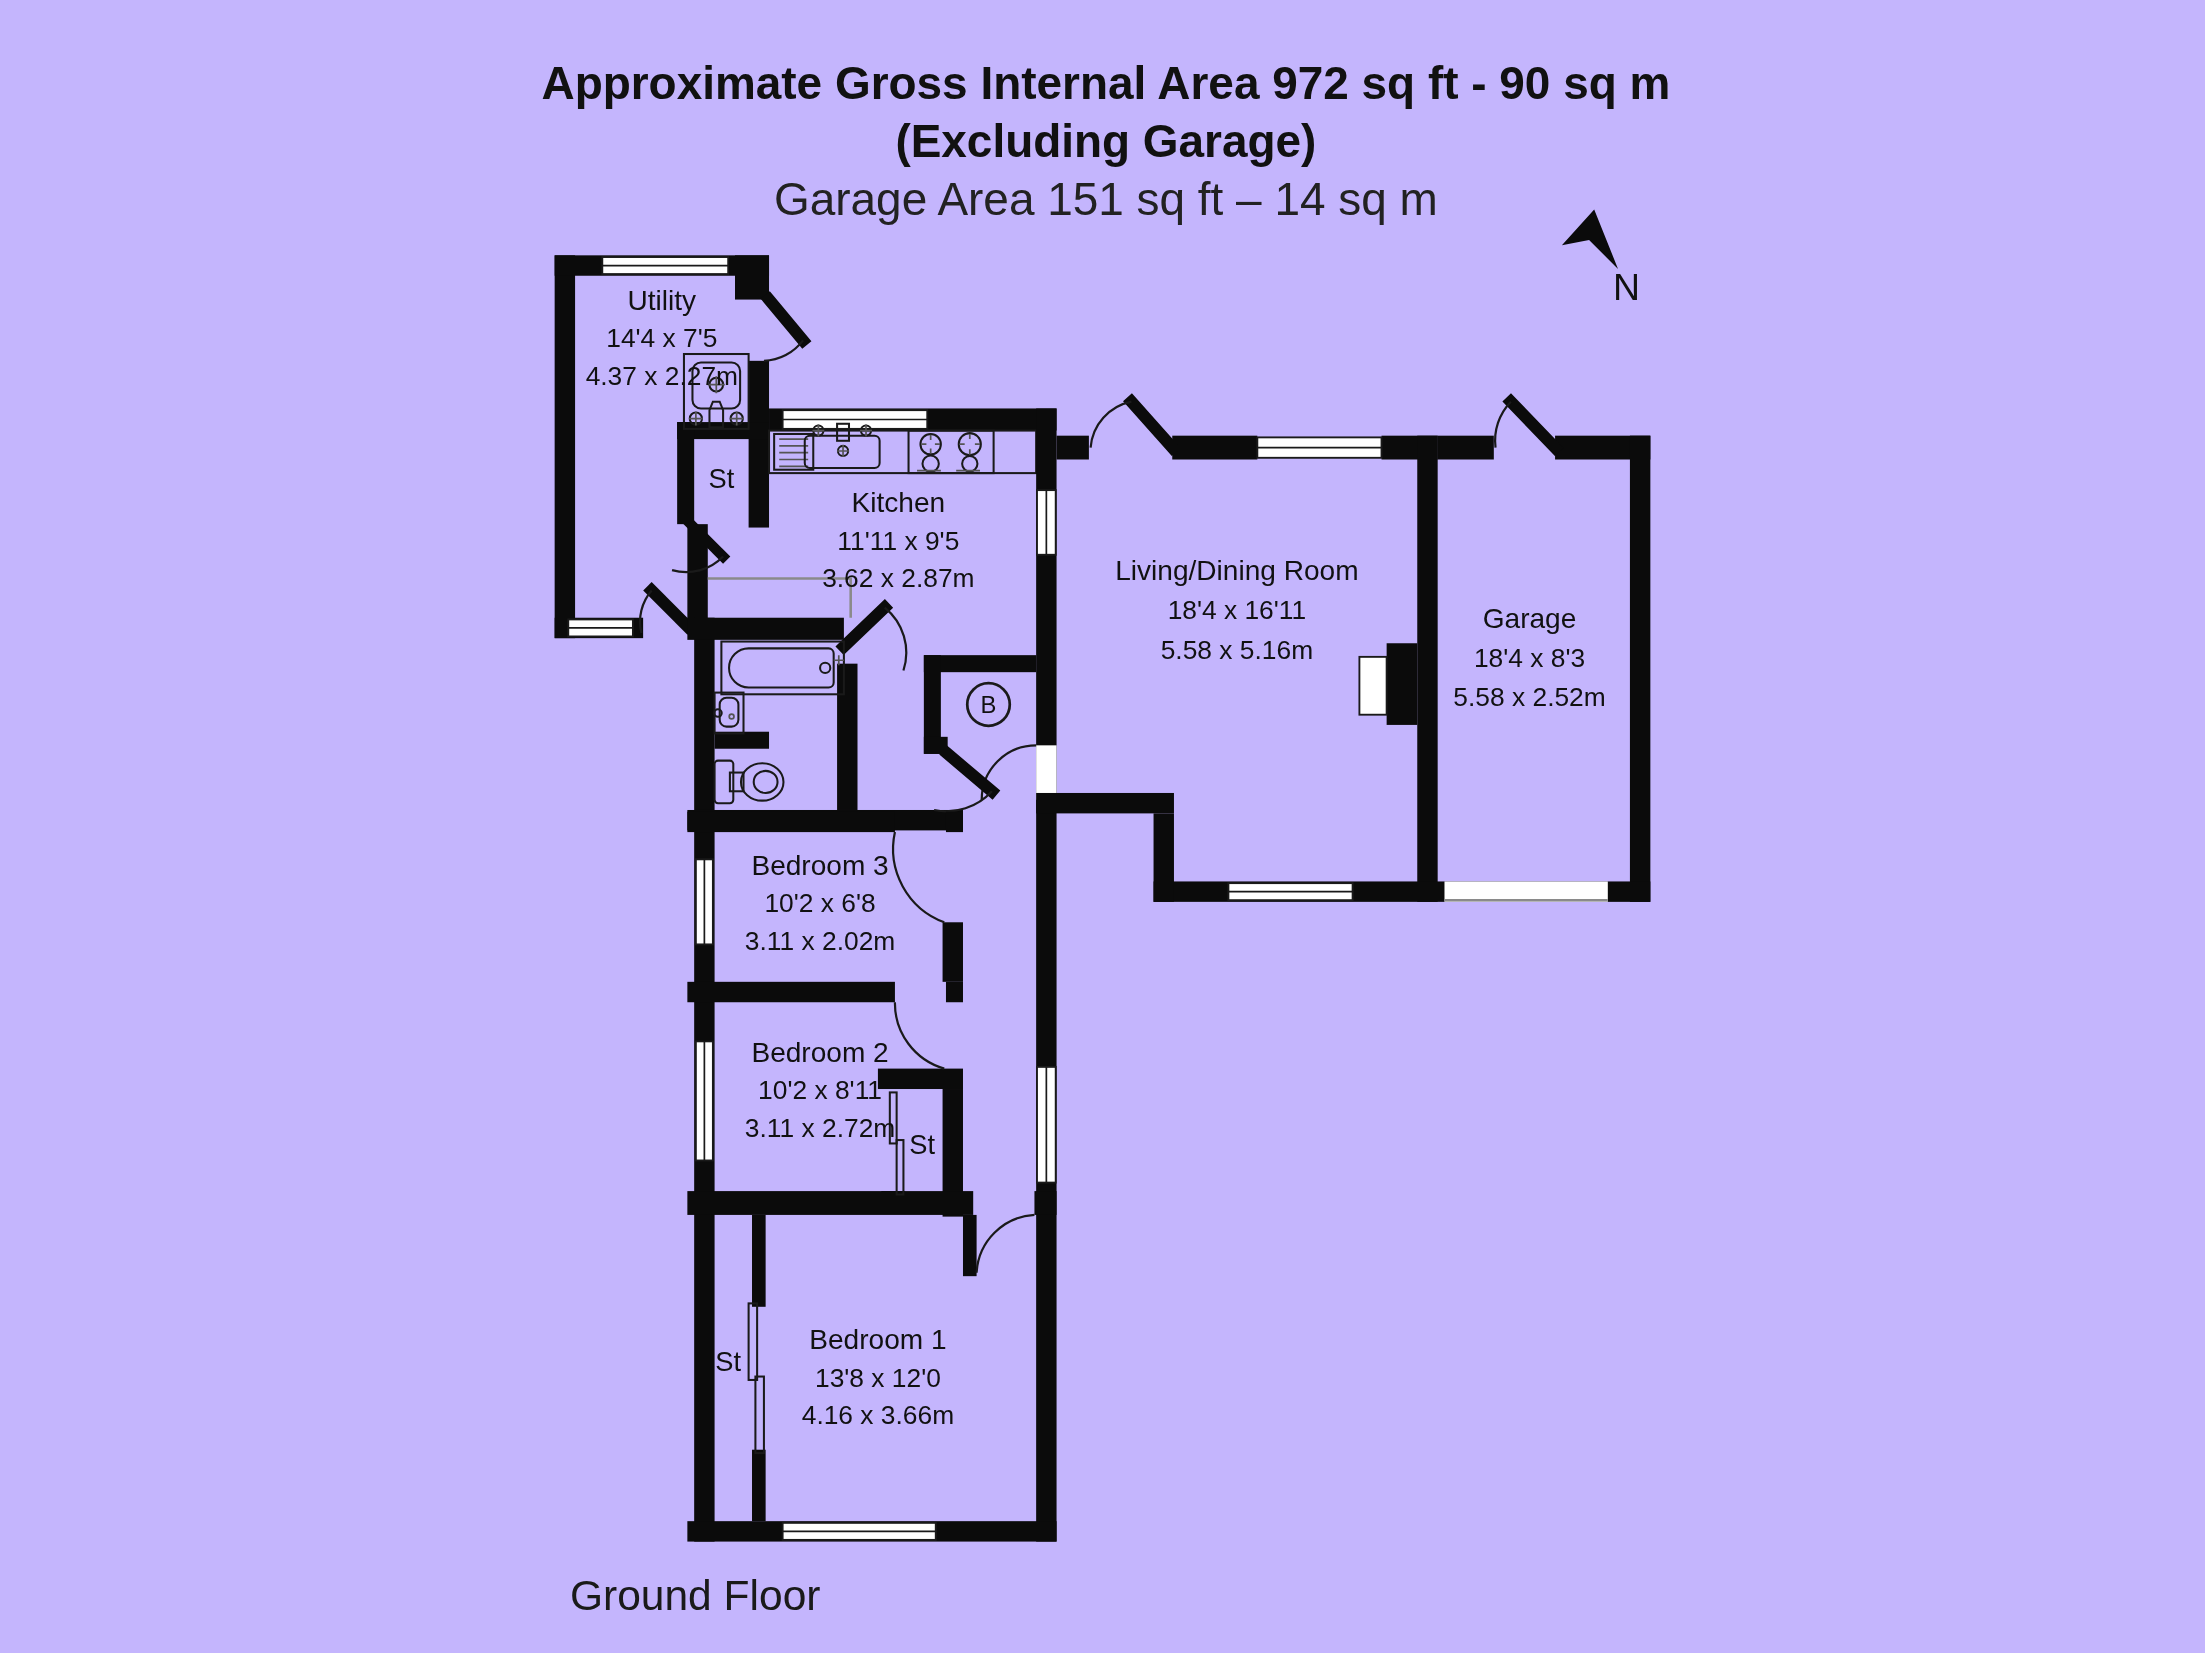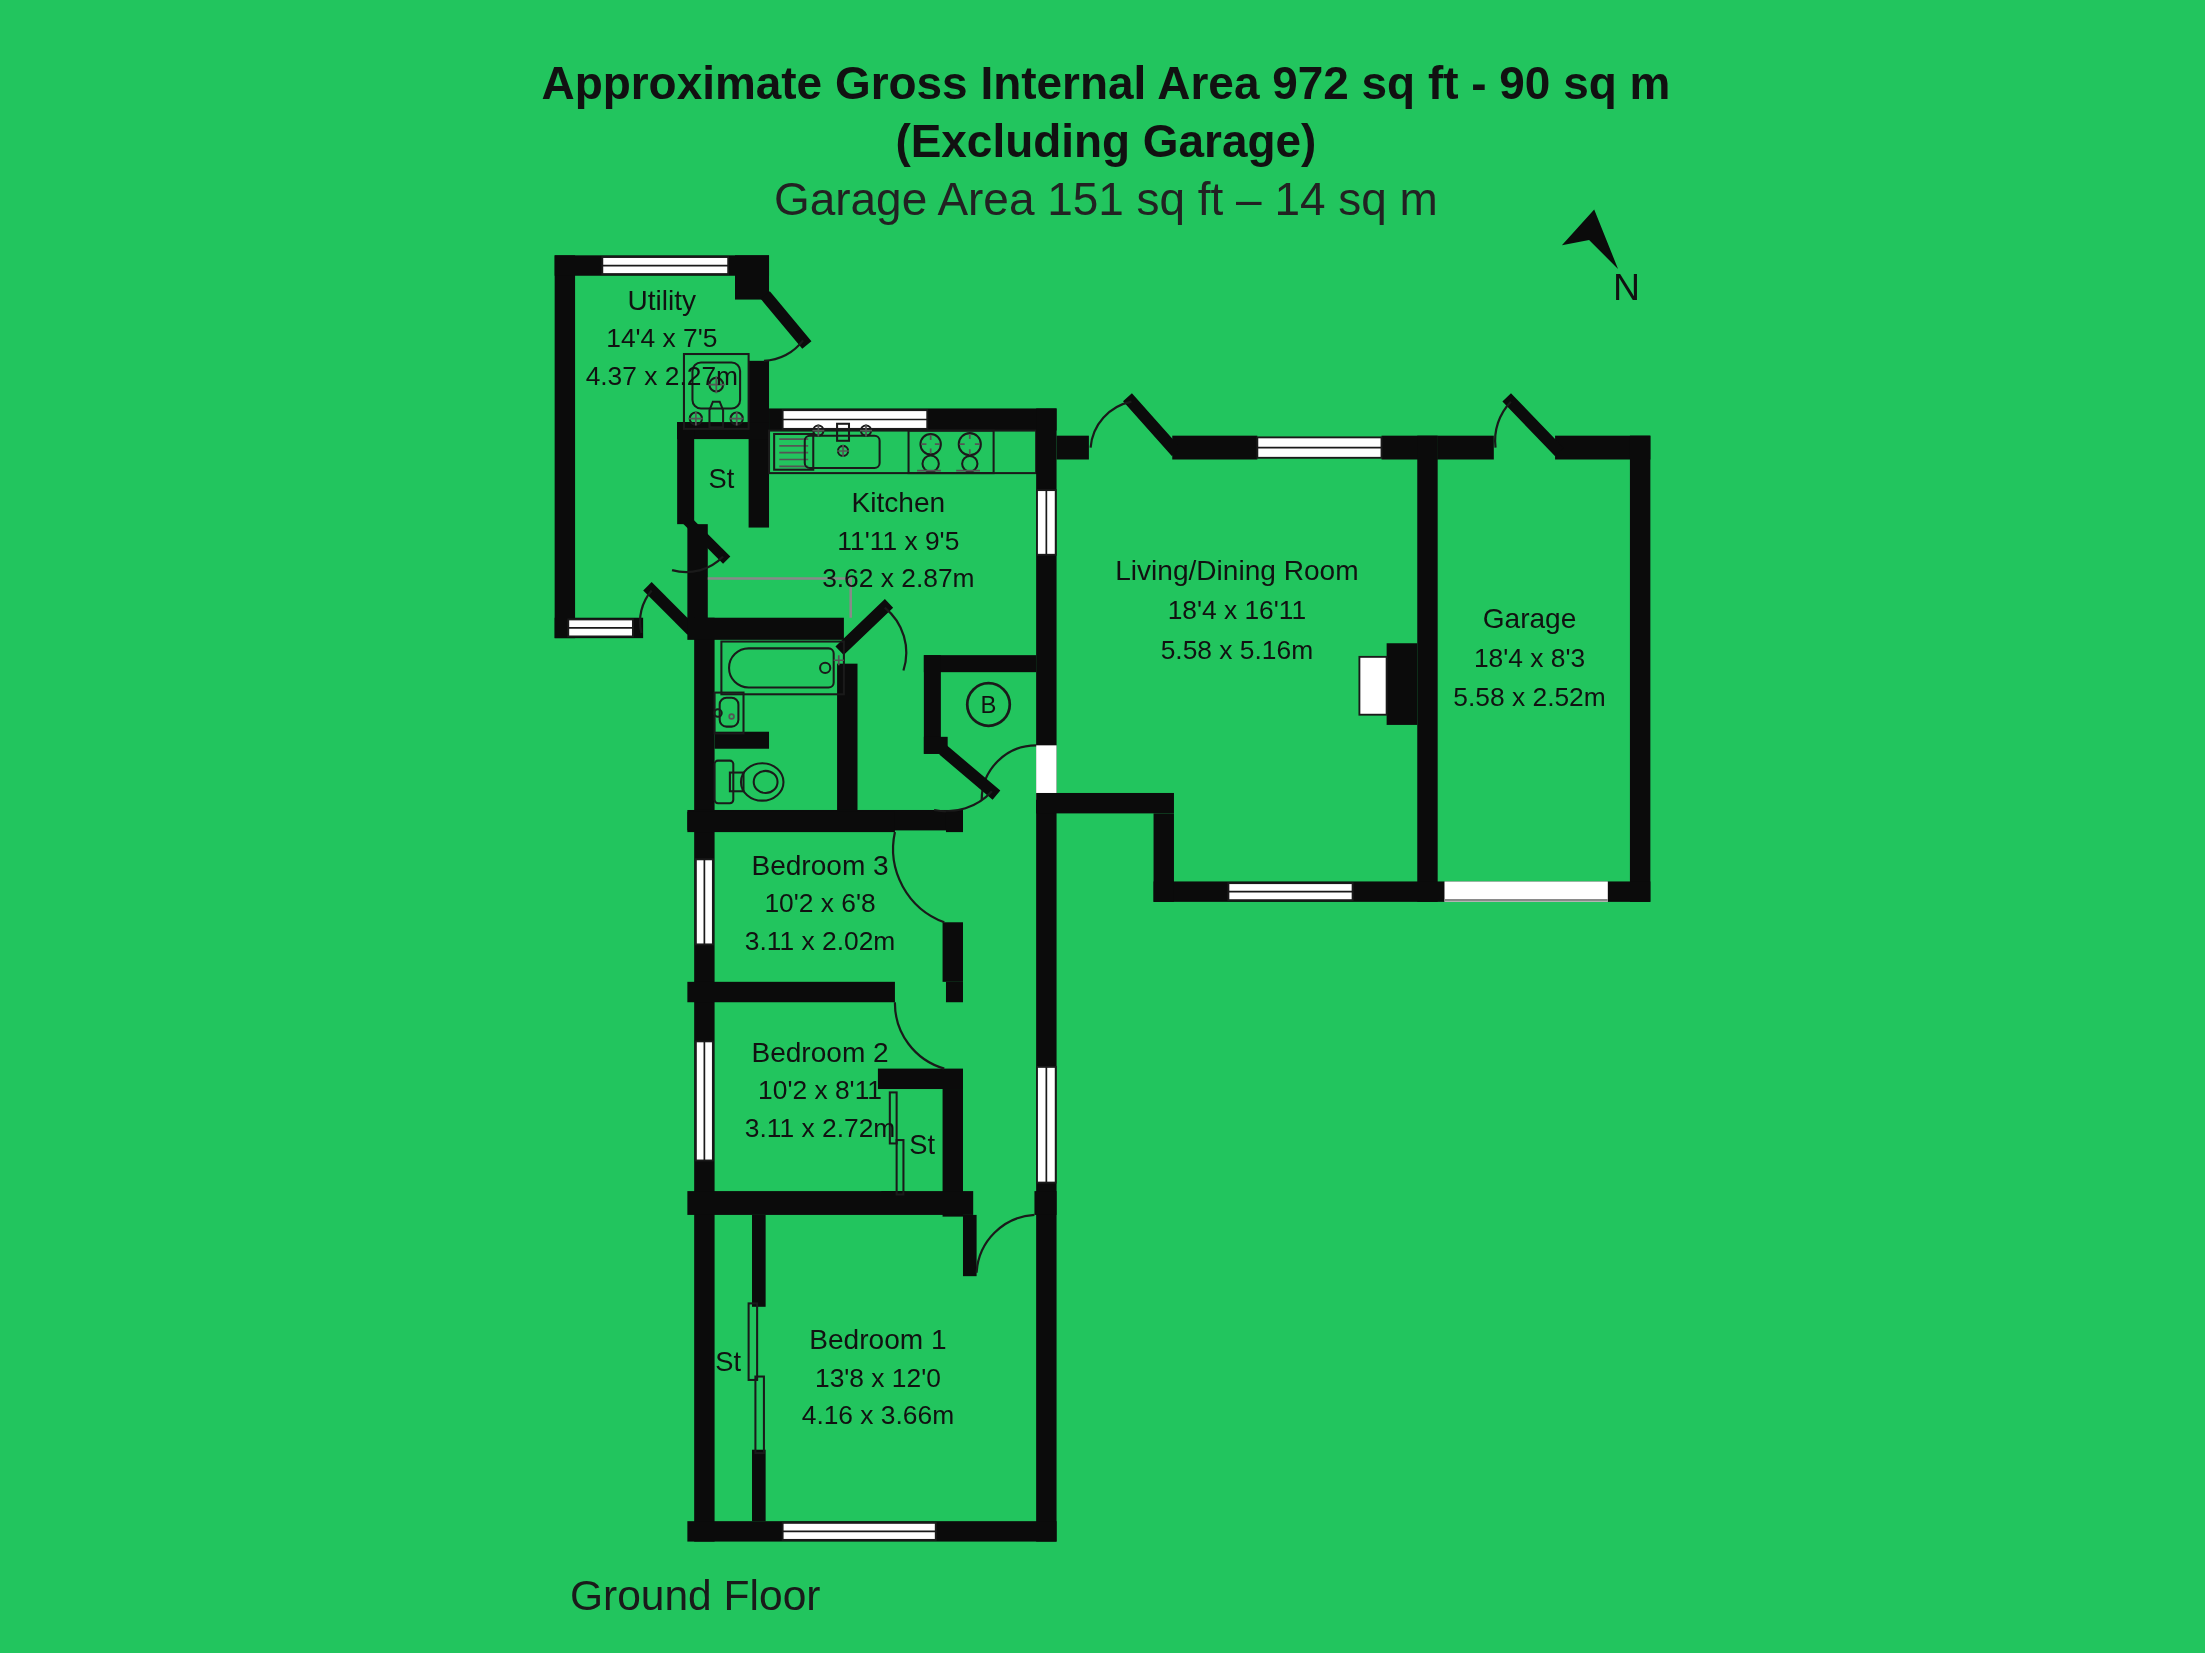--- a/index.html
+++ b/index.html
@@ -1,16 +1,16 @@
 <!DOCTYPE html>
 <html style="font-size:13.6px"><head>
 <meta charset="utf-8">
 <style>
   html,body{margin:0;padding:0;background:#ffffff;}
-  .stage{width:2205px;height:1654px;background:#22c55e;position:relative;overflow:hidden;}
+  .stage{width:2205px;height:1654px;background:#c4b5fd;position:relative;overflow:hidden;}
   svg{display:block;}
   text{font-family:"Liberation Sans","DejaVu Sans",sans-serif;fill:#111;}
   .t-bold{font-weight:bold;font-size:27px;}
   .t-reg{font-weight:400;font-size:27px;fill:#222;}
   .room-name{font-size:16.5px;}
   .room-dim{font-size:15.5px;}
   .small-lab{font-size:16px;}
   .floor-lab{font-size:25px;fill:#1a1a1a;}
   .north-lab{font-size:22px;}
   .boiler-lab{font-size:14px;}

